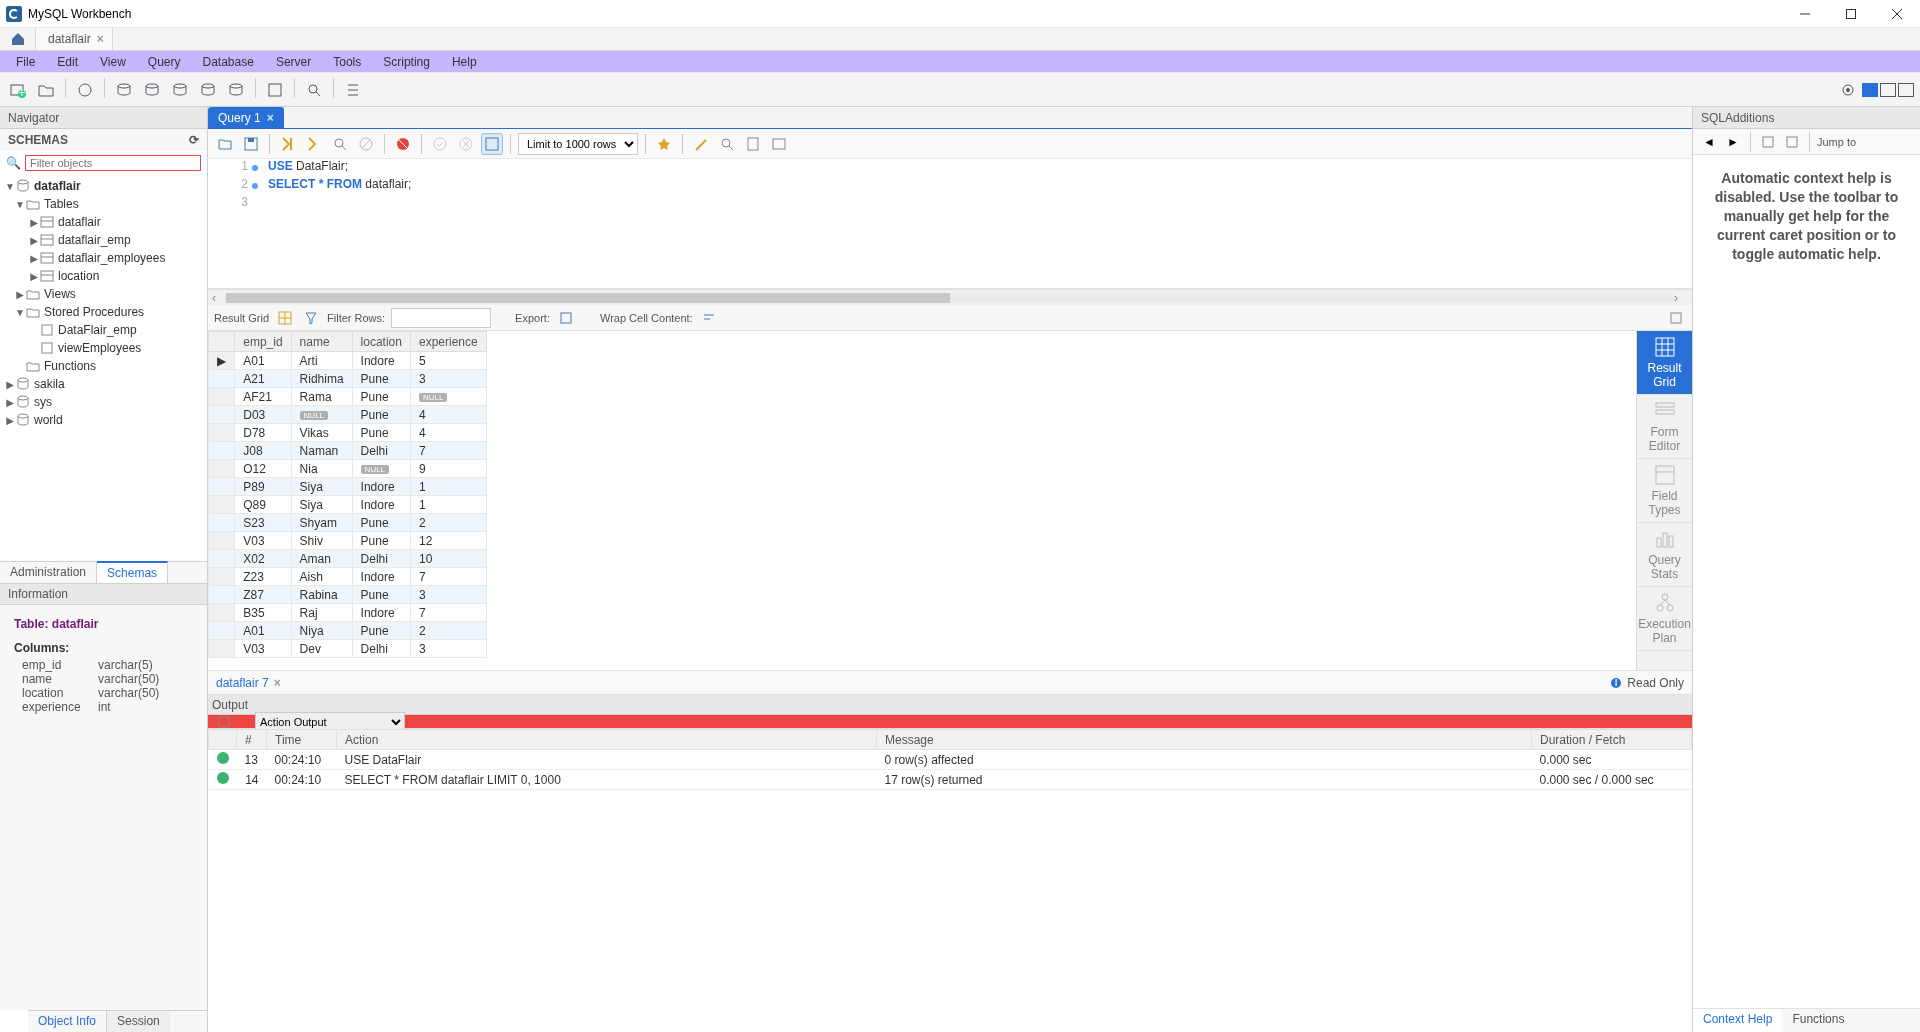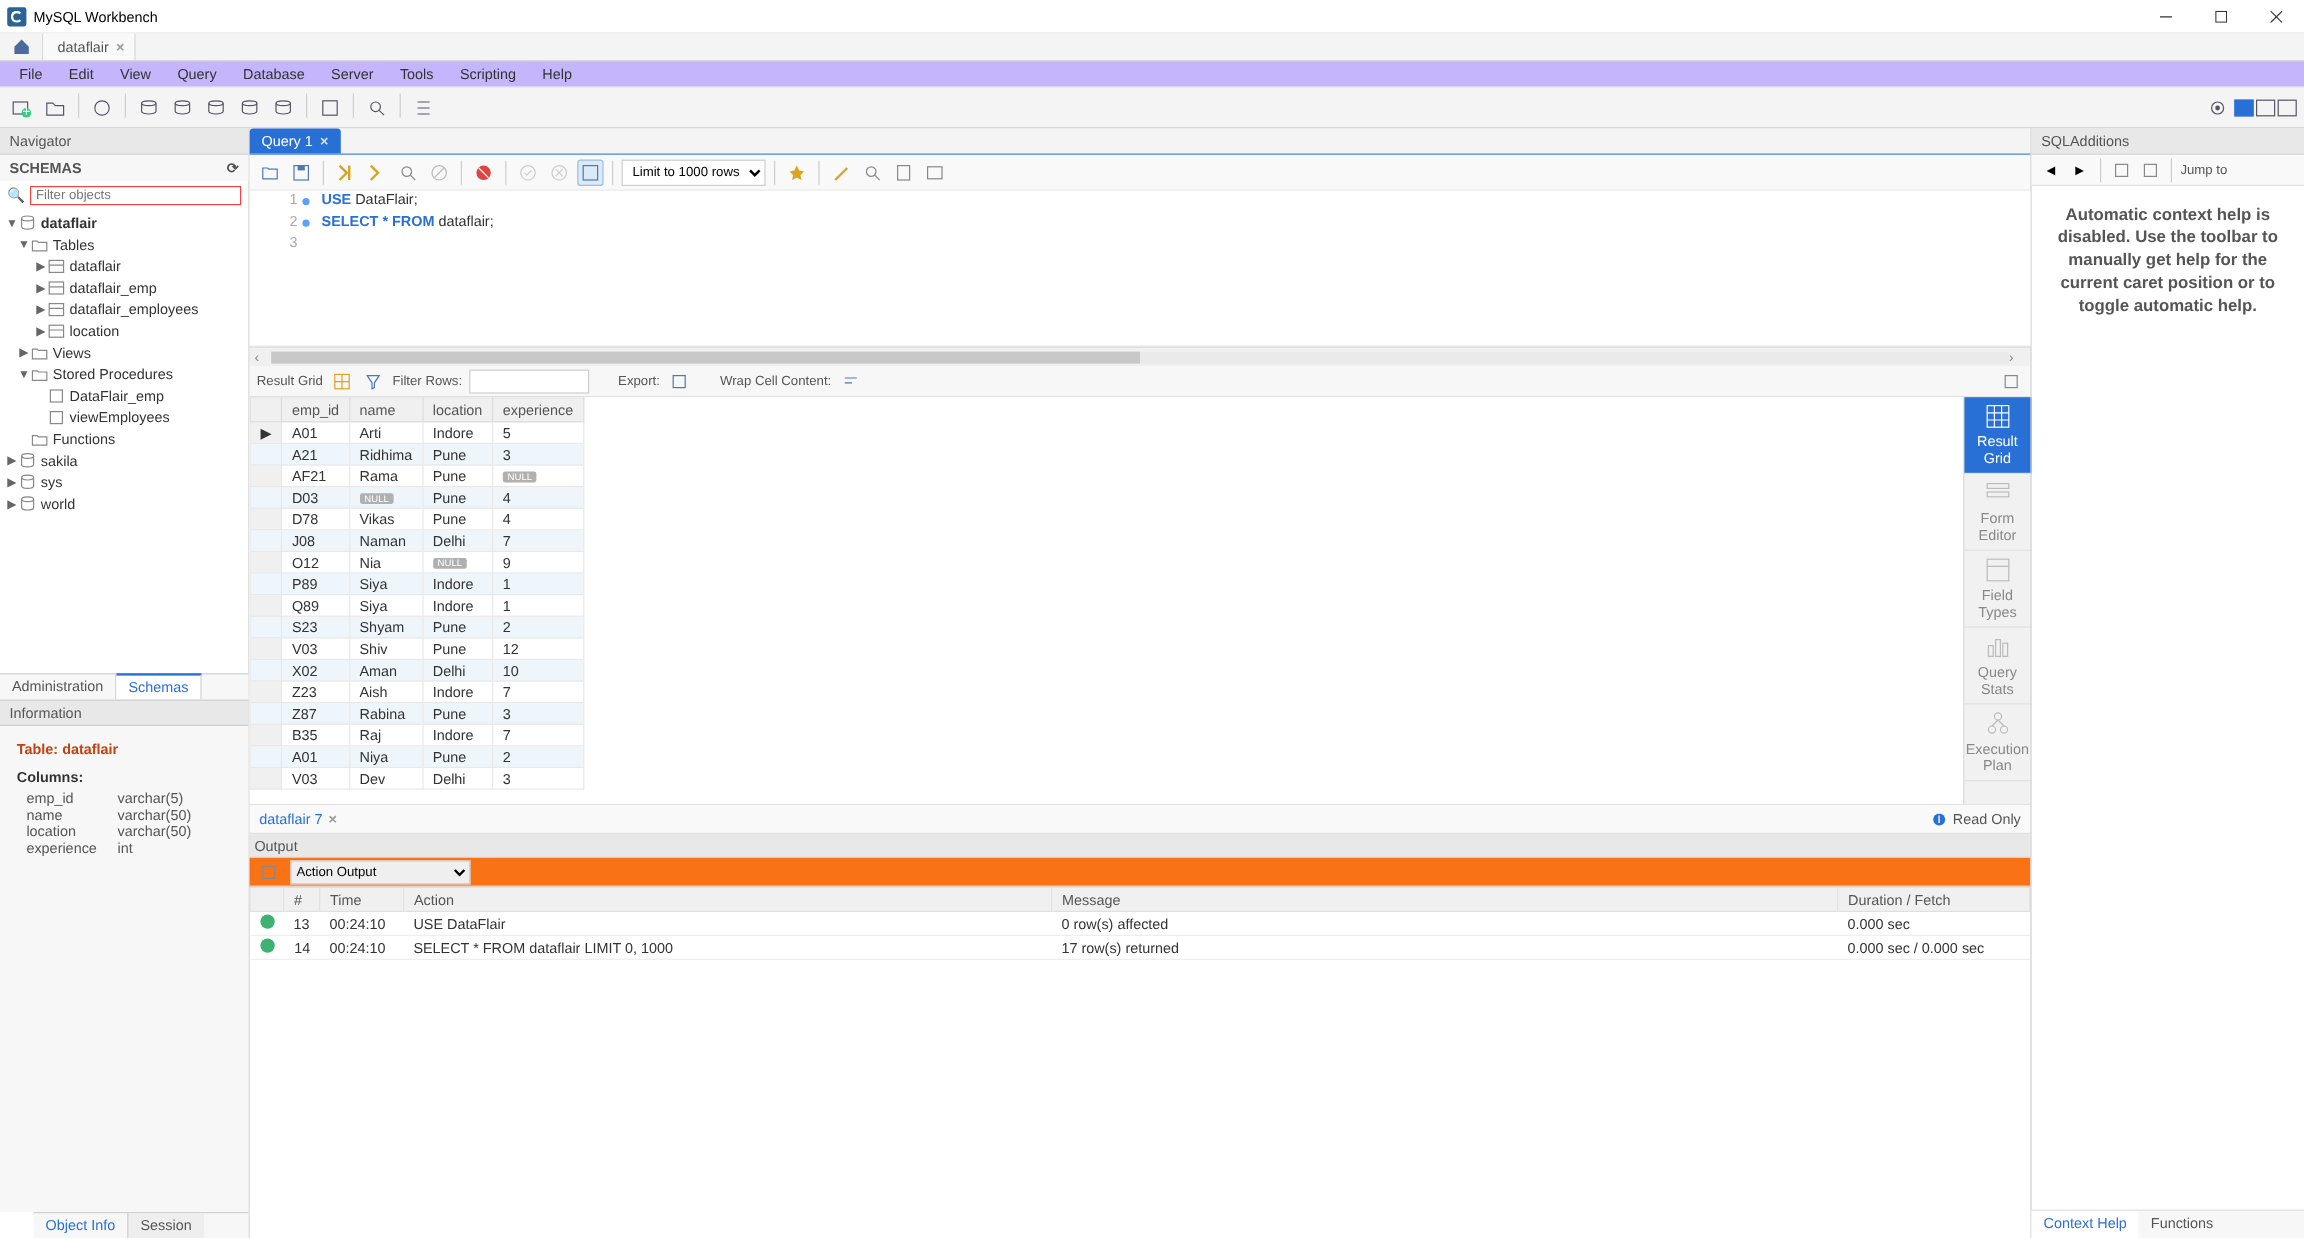--- a/index.html
+++ b/index.html
@@ -35,21 +35,21 @@
 .tree .indent2 { padding-left:28px; }
 .db-icon, .folder-icon, .sp-icon, .tbl-icon { width:14px; height:14px; display:inline-flex; align-items:center; justify-content:center; margin-right:4px; }
 .db-icon svg, .folder-icon svg, .sp-icon svg, .tbl-icon svg { width:14px; height:14px; }
 .schema-bold { font-weight:700; }
 .nav-tabs-bottom { height:22px; display:flex; border-top:1px solid #d0d0d0; background:#f7f7f7; }
 .nav-tabs-bottom div { padding:3px 10px; color:#555; border-right:1px solid #d0d0d0; }
 .nav-tabs-bottom .active { color:#2970d6; background:#fff; border-top:2px solid #2970d6; margin-top:-1px; }
 .info-header { height:22px; background:#e8e8e8; border-bottom:1px solid #d0d0d0; border-top:1px solid #d0d0d0; display:flex; align-items:center; padding:0 8px; color:#555; }
 .info-body { flex:1; padding:12px 14px; background:#f7f7f7; font-size:12px; color:#333; overflow:hidden; }
 .info-body .title { font-weight:700; color:#333; margin-bottom:10px; }
-.info-body .title span { color:#c2410c; }
+.info-body .title span { color:#701a75; }
 .info-body .sub { font-weight:700; margin-bottom:3px; }
 .colrow { display:flex; font-size:12px; color:#555; margin-left:8px; }
 .colrow .cn { width:76px; }
 .info-tabs-bottom { height:22px; display:flex; border-top:1px solid #d0d0d0; background:#f7f7f7;margin-left:28px; }
 .info-tabs-bottom div { padding:3px 10px; color:#2970d6; }
 .info-tabs-bottom .inactive { color:#555; background:#eee; border-left:1px solid #d0d0d0; }
 .center { flex:1; display:flex; flex-direction:column; min-width:0; }
 .query-tabstrip { height:22px; background:#f4f4f4; display:flex; align-items:stretch; border-bottom:1px solid #2970d6; }
 .query-tab { background:#2970d6; color:#fff; padding:2px 10px; display:flex; align-items:center; gap:6px; font-size:12px; border-radius:3px 3px 0 0; }
 .query-tab .qx { color:#cde3ff; font-weight:bold; }
@@ -80,21 +80,21 @@
 .rownum-col { width:22px; background:#f0f0f0; }
 .null-badge { display:inline-block; background:#b0b0b0; color:#fff; font-size:8px; padding:0 4px; border-radius:2px; vertical-align:middle; }
 .view-strip { width:56px; background:#f1f1f1; border-left:1px solid #dcdcdc; display:flex; flex-direction:column; align-items:center; padding-top:0; }
 .view-item { width:56px; height:64px; display:flex; flex-direction:column; align-items:center; justify-content:center; font-size:10px; color:#888; text-align:center; border-bottom:1px solid #e0e0e0; gap:3px; }
 .view-item.active { background:#2970d6; color:#fff; }
 .view-item.active svg rect, .view-item.active svg line { stroke:#fff; }
 .result-tabs-row { height:24px; display:flex; align-items:center; justify-content:space-between; padding:0 8px; background:#f9f9f9; border-bottom:1px solid #e0e0e0; }
 .result-tabs-row .rt-tab { color:#2970d6; display:flex; align-items:center; gap:5px; }
 .result-tabs-row .readonly { color:#555; display:flex; align-items:center; gap:5px; }
 .output-header { height:20px; background:#e8e8e8; border-bottom:1px solid #d0d0d0; padding:0 4px; display:flex; align-items:center; color:#555; }
-.output-toolbar { height:24px; display:flex; align-items:center; gap:8px; padding:0 6px; background:#f97316; border-bottom:1px solid #e0e0e0; }
+.output-toolbar { height:14px; display:flex; align-items:center; gap:21px; padding:0 6px; background:#ef4444; border-bottom:1px solid #e0e0e0; }
 .output-sel { height:20px; border:1px solid #ccc; font-size:11px; min-width:150px; }
 .output-table { flex:1; overflow:auto; }
 .output-table table { width:100%; border-collapse:collapse; font-size:12px; }
 .output-table th { background:#f0f0f0; border:1px solid #e0e0e0; padding:2px 8px; text-align:left; font-weight:400; color:#555; height:20px; }
 .output-table td { border-bottom:1px solid #eee; padding:2px 8px; color:#333; height:20px; }
 .status-dot { width:12px; height:12px; background:#3cb371; border-radius:50%; display:inline-block; }
 .rightpanel { width:228px; border-left:1px solid #d0d0d0; display:flex; flex-direction:column; }
 .right-toolbar { height:26px; display:flex; align-items:center; gap:4px; padding:0 6px; background:#f9f9f9; border-bottom:1px solid #e0e0e0; }
 .help-text { flex:1; padding:14px 10px; text-align:center; color:#555; font-weight:600; font-size:14px; line-height:1.35; }
 .right-tabs-bottom { height:24px; display:flex; border-top:1px solid #e0e0e0; background:#f7f7f7; }

